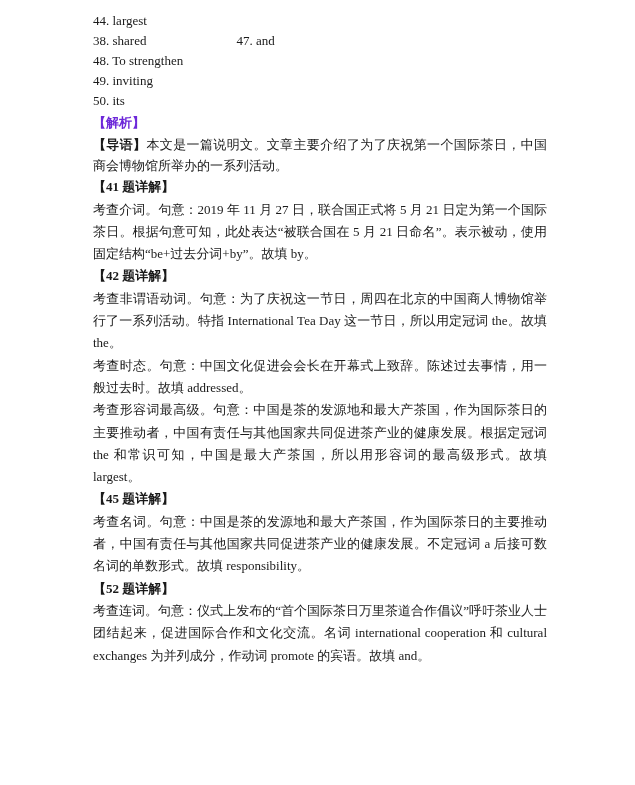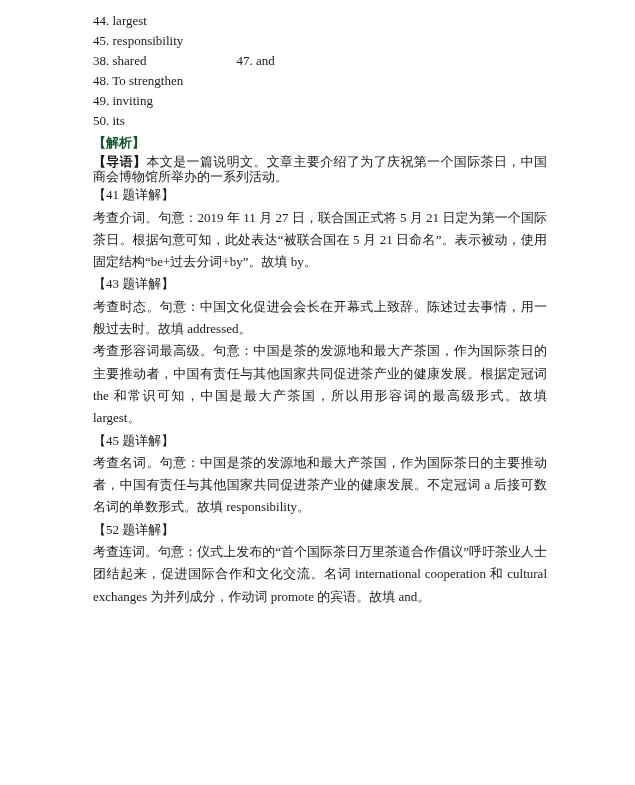--- a/index.html
+++ b/index.html
@@ -17,58 +17,60 @@
   }
   .answers-list { margin-bottom: 1px; }
   .answer-line { line-height: 20px; white-space: pre; }
   .answer-item { display: inline-block; }
   .answer-item + .answer-item { margin-left: 90px; }
   .analysis-heading {
     line-height: 22.3px;
     font-weight: bold;
   }
   .intro-paragraph {
-    line-height: 15px;
+    line-height: 21px;
     text-align: justify;
   }
   .intro-label { font-weight: bold; }
   .section-heading {
     line-height: 22.3px;
-    font-weight: normal;
+    font-weight: bold;
   }
   .section-body {
     line-height: 22.3px;
     text-align: justify;
   }
 </style>
 </head>
 <body>
 
 <div class="page">
 
   <div class="answers-list">
       <div class="answer-line"><span class="answer-item">44. largest</span></div>
-      <div class="answer-line"><span class="answer-item">45. responsibility</span></div>
       <div class="answer-line"><span class="answer-item">38. shared</span><span class="answer-item">47. and</span></div>
       <div class="answer-line"><span class="answer-item">48. To strengthen</span></div>
       <div class="answer-line"><span class="answer-item">49. inviting</span></div>
       <div class="answer-line"><span class="answer-item">50. its</span></div>
     </div>
 
-  <div class="analysis-heading" style="color: #14532d;">【解析】</div>
+  <div class="analysis-heading" style="color: #6d28d9;">【解析】</div>
 
   <div class="intro-paragraph"><span class="intro-label">【导语】</span><span>本文是一篇说明文。文章主要介绍了为了庆祝第一个国际茶日，中国商会博物馆所举办的一系列活动。</span></div>
 
   <div class="sections-list">
       <div class="section">
         <div class="section-heading">【41 题详解】</div>
         <div class="section-body">考查介词。句意：2019 年 11 月 27 日，联合国正式将 5 月 21 日定为第一个国际茶日。根据句意可知，此处表达“被联合国在 5 月 21 日命名”。表示被动，使用固定结构“be+过去分词+by”。故填 by。</div>
       </div>
       <div class="section">
-        <div class="section-heading">【43 题详解】</div>
+        <div class="section-heading">【42 题详解】</div>
+        <div class="section-body">考查非谓语动词。句意：为了庆祝这一节日，周四在北京的中国商人博物馆举行了一系列活动。特指 International Tea Day 这一节日，所以用定冠词 the。故填 the。</div>
+      </div>
+      <div class="section">
         <div class="section-body">考查时态。句意：中国文化促进会会长在开幕式上致辞。陈述过去事情，用一般过去时。故填 addressed。</div>
       </div>
       <div class="section">
         <div class="section-body">考查形容词最高级。句意：中国是茶的发源地和最大产茶国，作为国际茶日的主要推动者，中国有责任与其他国家共同促进茶产业的健康发展。根据定冠词 the 和常识可知，中国是最大产茶国，所以用形容词的最高级形式。故填 largest。</div>
       </div>
       <div class="section">
         <div class="section-heading">【45 题详解】</div>
         <div class="section-body">考查名词。句意：中国是茶的发源地和最大产茶国，作为国际茶日的主要推动者，中国有责任与其他国家共同促进茶产业的健康发展。不定冠词 a 后接可数名词的单数形式。故填 responsibility。</div>
       </div>
       <div class="section">

